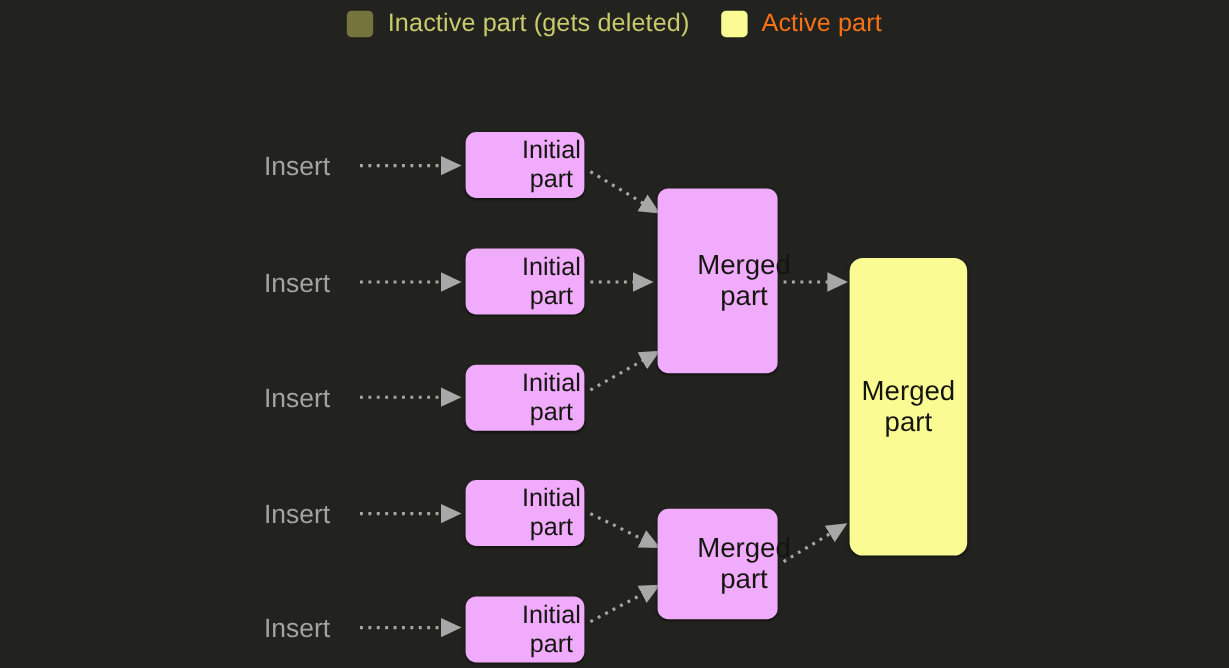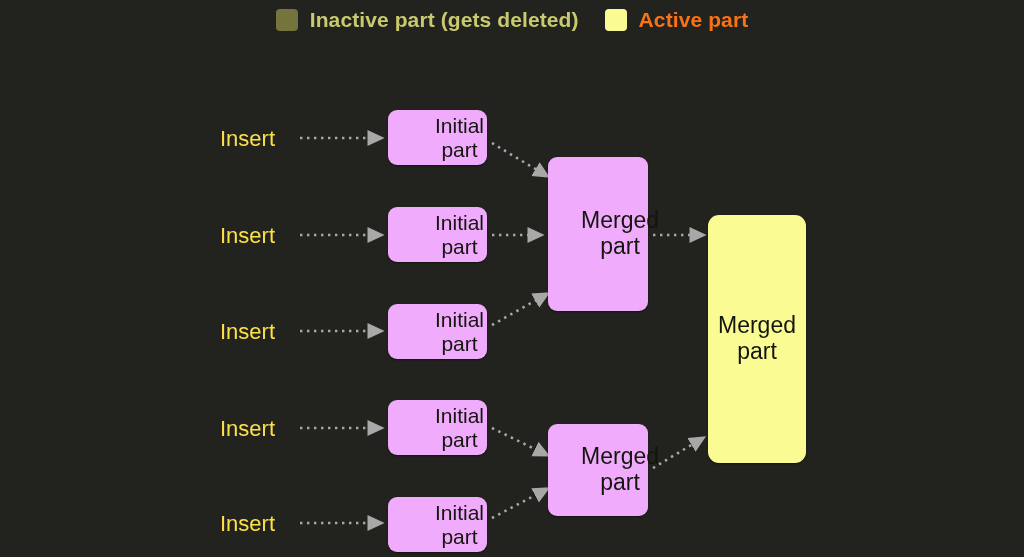--- a/index.html
+++ b/index.html
@@ -24,21 +24,20 @@
     width: 1024px;
     display: flex;
     justify-content: center;
     align-items: center;
     gap: 26px;
   }
   .legend-entry {
     display: flex;
     align-items: center;
     gap: 12px;
-    font-weight: bold;
   }
   .legend-swatch {
     width: 22px;
     height: 22px;
     border-radius: 4px;
     display: block;
   }
   .legend-swatch.inactive { background: #75743c; }
   .legend-swatch.active    { background: #fbfb93; }
   .legend-label {
@@ -82,21 +81,21 @@
     box-shadow: 0 1px 2px rgba(0,0,0,0.45);
   }
   .node.initial { font-size: 21px; }
   .node.merged  { font-size: 23px; }
   .node.final   { font-size: 23px; border-radius: 11px; }
 
   
   .insert-label {
     position: absolute;
     font-size: 22px;
-    color: #fde047;
+    color: #a3a3a3;
     white-space: nowrap;
   }
 </style>
 </head>
 <body>
 
 <div id="canvas">
 
   <div id="legend">
     <div class="legend-entry">

